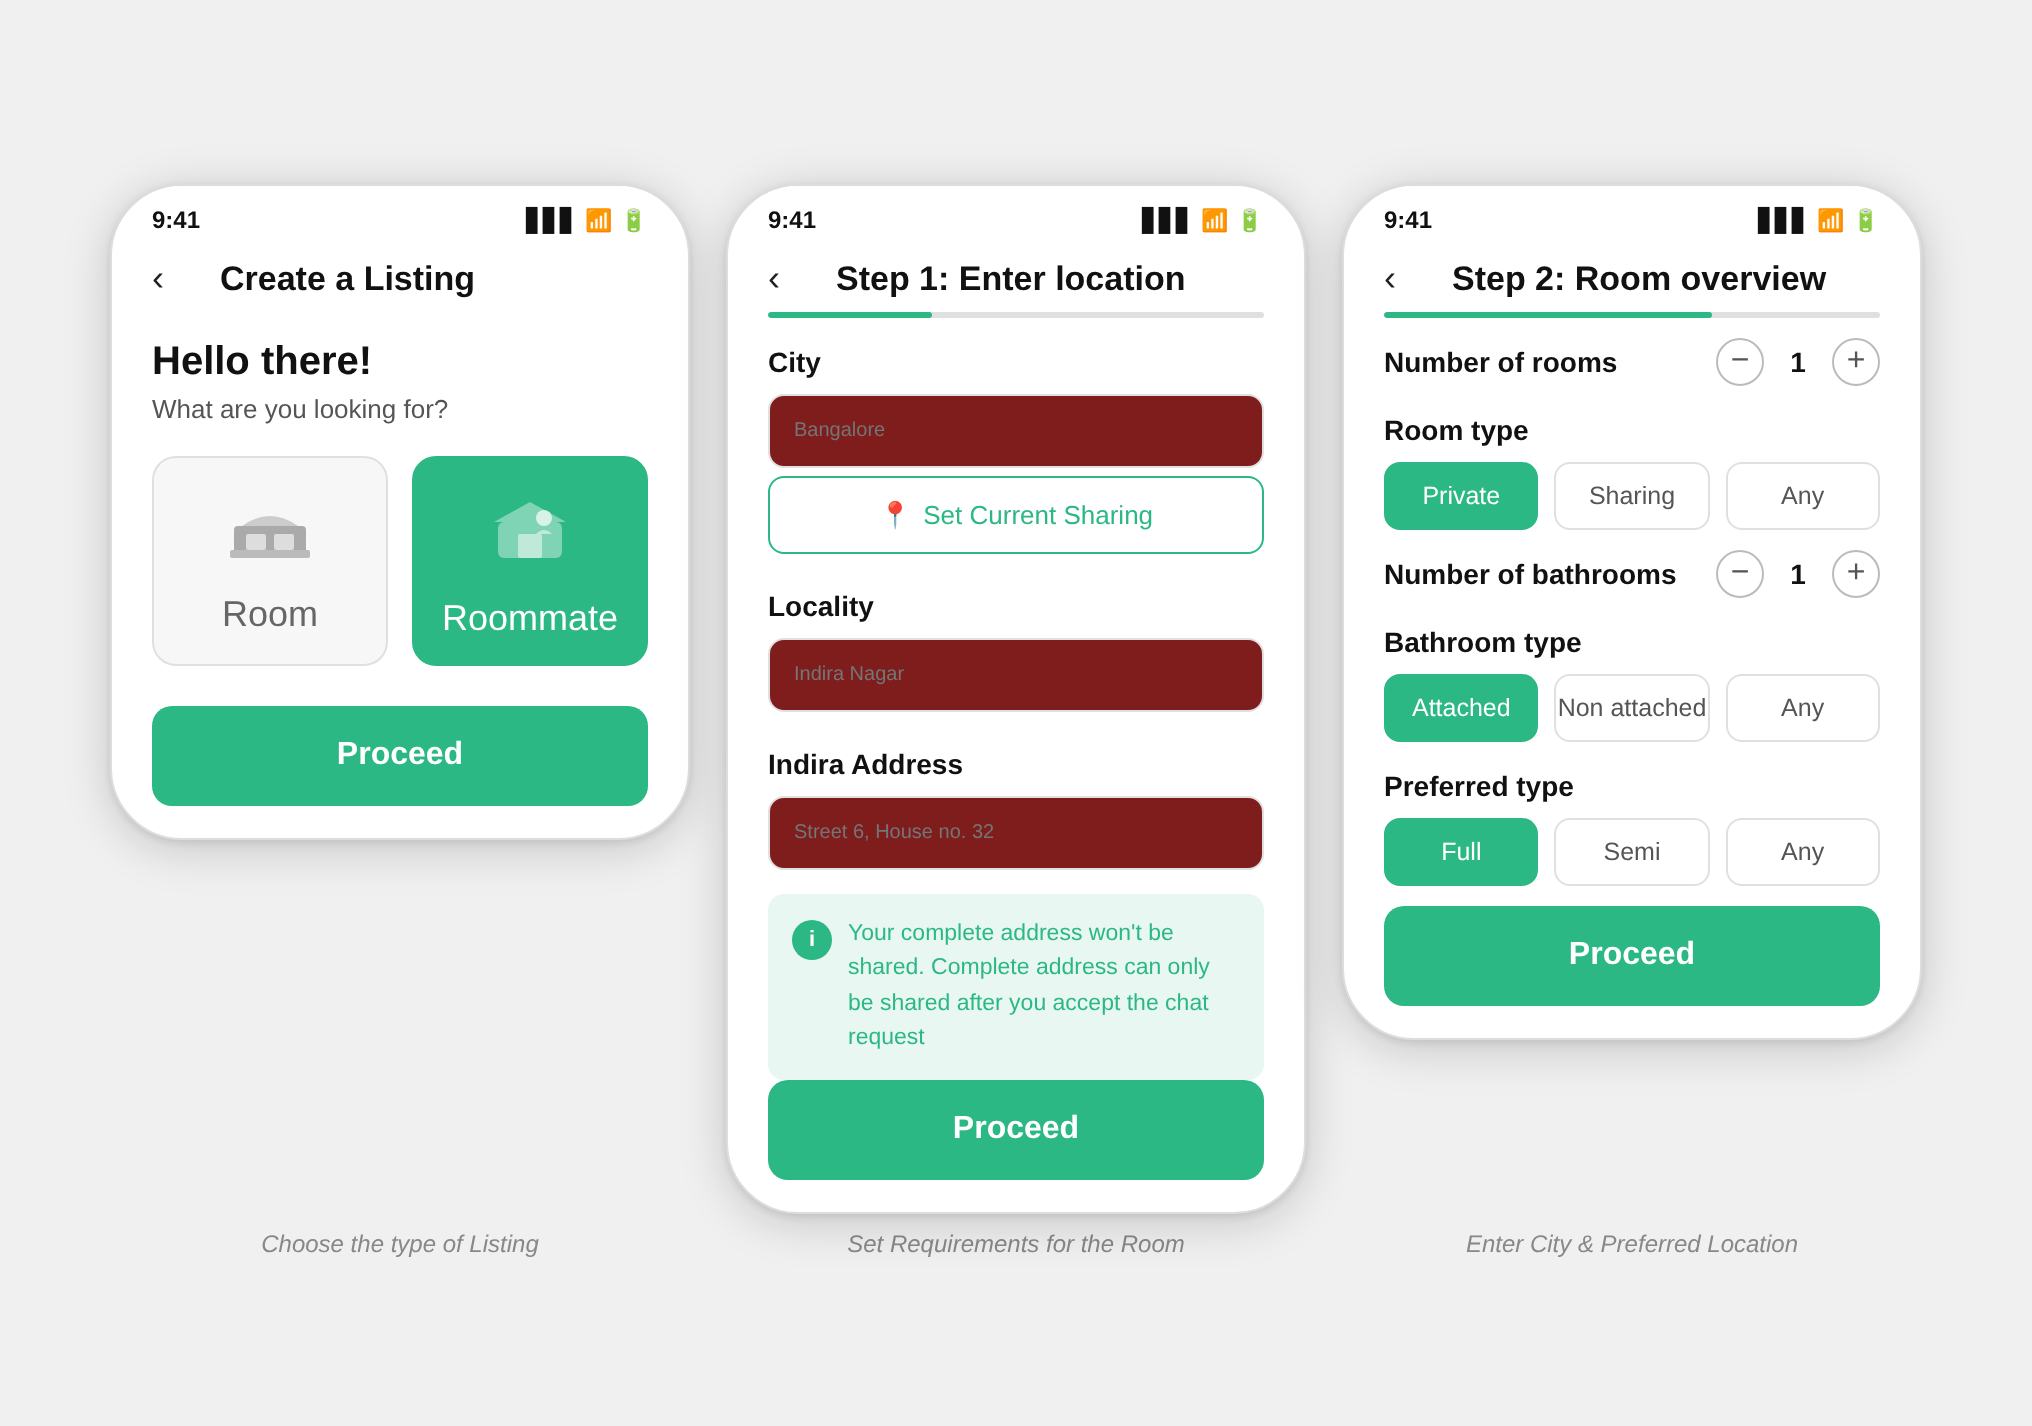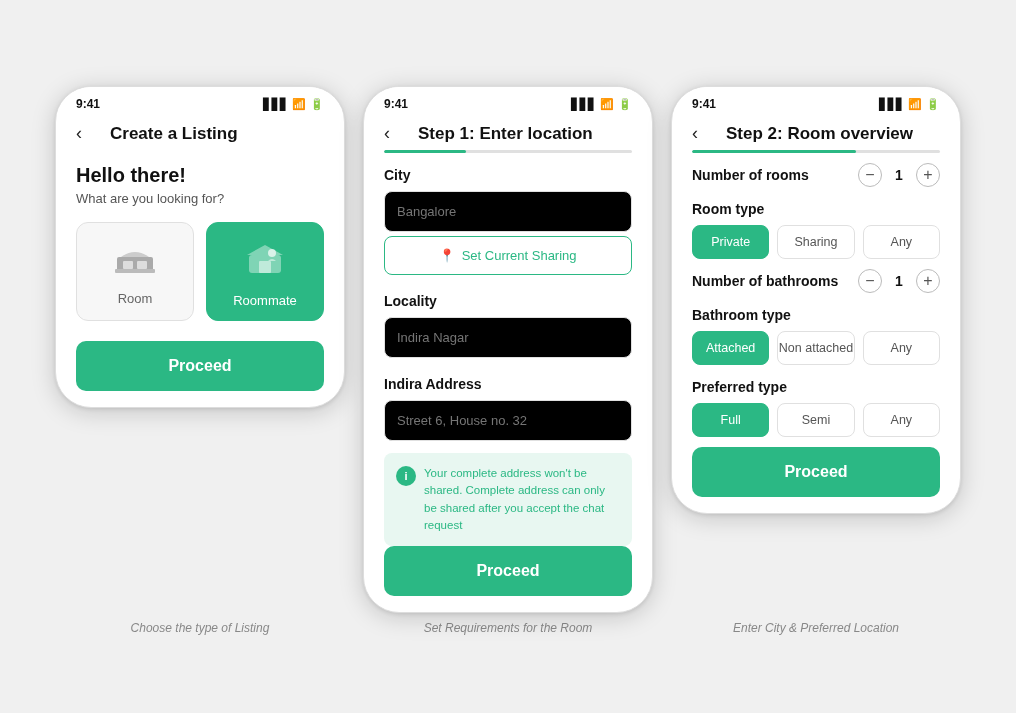--- a/index.html
+++ b/index.html
@@ -119,21 +119,21 @@
     }
     .listing-card .card-icon {
       font-size: 32px;
       margin-bottom: 8px;
       color: #aaa;
     }
     .listing-card.active .card-icon {
       color: #fff;
     }
     .listing-card .card-label {
-      font-size: 13px;
+      font-size: 18px;
       color: #666;
       font-weight: 500;
     }
     .listing-card.active .card-label {
       color: #fff;
     }
     .proceed-btn {
       background: #2bb884;
       color: #fff;
       border: none;
@@ -150,23 +150,23 @@
       font-weight: 600;
       color: #111;
       margin-bottom: 8px;
       margin-top: 14px;
     }
     .input-field {
       width: 100%;
       border: 1.5px solid #e0e0e0;
       border-radius: 8px;
       padding: 12px 12px;
-      font-size: 13px;
+      font-size: 10px;
       color: #bbb;
-      background: #000000;
+      background: #7f1d1d;
       margin-bottom: 4px;
       outline: none;
     }
     .location-btn {
       width: 100%;
       border: 1.5px solid #2bb884;
       border-radius: 8px;
       padding: 11px 12px;
       font-size: 13px;
       color: #2bb884;

